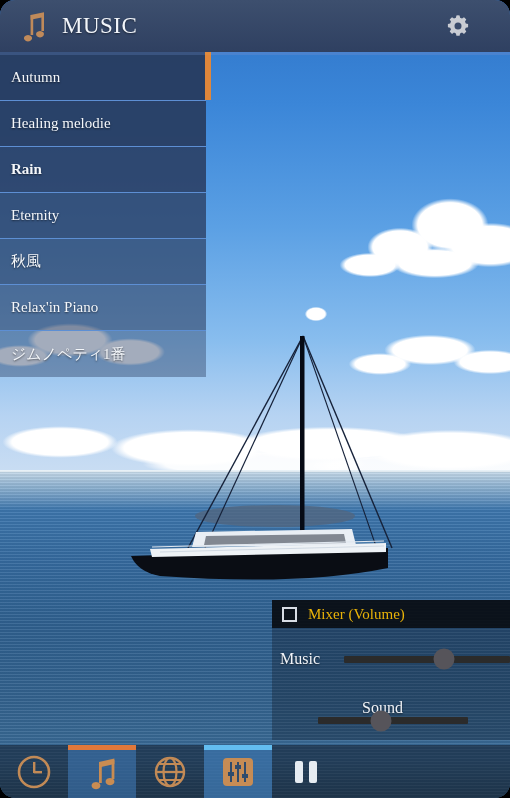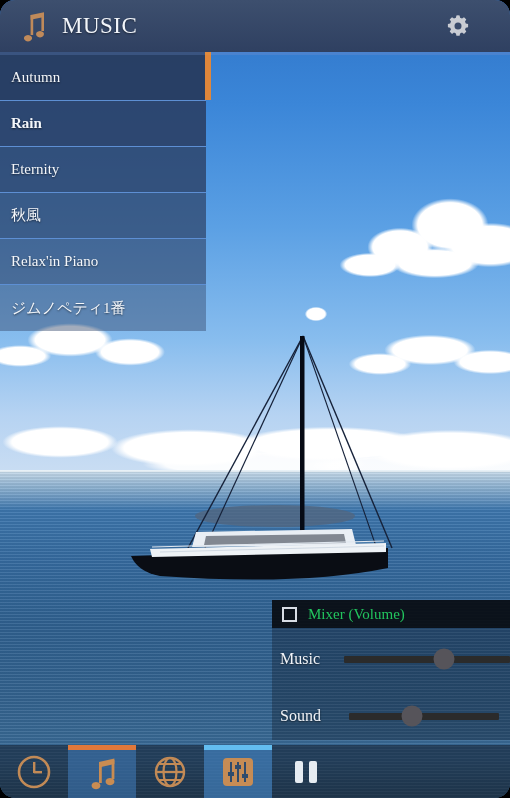--- a/index.html
+++ b/index.html
@@ -124,25 +124,25 @@
 
   
   .mixer{position:absolute;left:272px;top:600px;width:238px;height:140px;}
   .mixer-head{
     height:28px;background:rgba(8,10,14,.90);display:flex;align-items:center;
   }
   .chk{
     width:15px;height:15px;margin-left:10px;border:2px solid #d8dde5;
     background:transparent;box-sizing:border-box;
   }
-  .mixer-head .mt{color:#22c55e;font-size:15px;margin-left:11px;white-space:nowrap;}
+  .mixer-head .mt{color:#eab308;font-size:15px;margin-left:11px;white-space:nowrap;}
   .mixer-body{position:relative;height:112px;background:rgba(10,14,22,.30);}
   .srow{position:absolute;left:0;width:238px;height:34px;display:flex;align-items:center;}
   .srow.r1{top:14px;}
-  .srow.r2{top:71px;}
+  .srow.r2{top:71px;flex-direction:column;}
   .srow .sl{
     color:#f0f3f8;font-size:16px;margin-left:8px;width:66px;
     text-shadow:0 1px 2px rgba(0,0,0,.6);
   }
   .track{position:relative;height:7px;background:#2b2b2b;border-radius:1px;}
   .thumb{
     position:absolute;top:50%;transform:translate(-50%,-50%);
     width:21px;height:21px;border-radius:50%;background:#56545a;
   }
   .srow.r1 .track{width:167px;margin-left:-1px;}
@@ -218,20 +218,23 @@
   </div>
   <div class="header-line">
     <div class="seg"></div>
     <div class="nub"></div>
   </div>
 
   <div class="list">
     <div class="row o1">
         <span class="lbl">Autumn</span>
       </div>
+    <div class="row o2">
+        <span class="lbl">Healing melodie</span>
+      </div>
     <div class="row o3">
         <span class="lbl">Rain</span>
       </div>
     <div class="row o4">
         <span class="lbl">Eternity</span>
       </div>
     <div class="row o5">
         <span class="lbl">秋風</span>
       </div>
     <div class="row o6">

